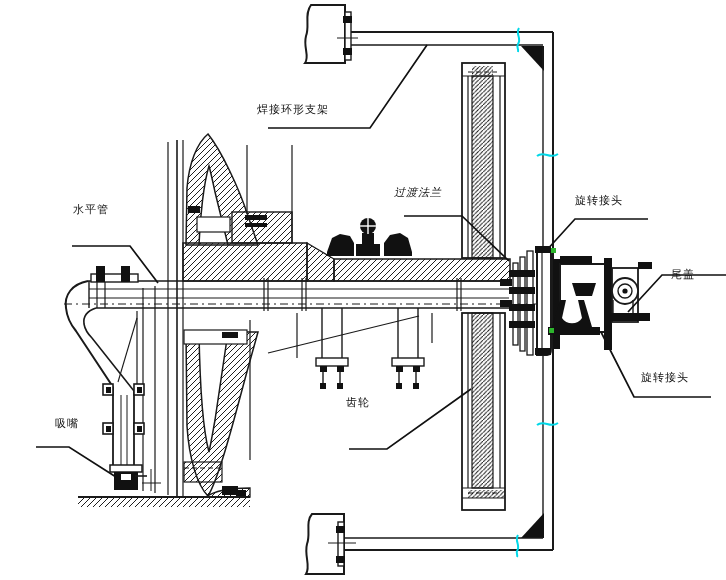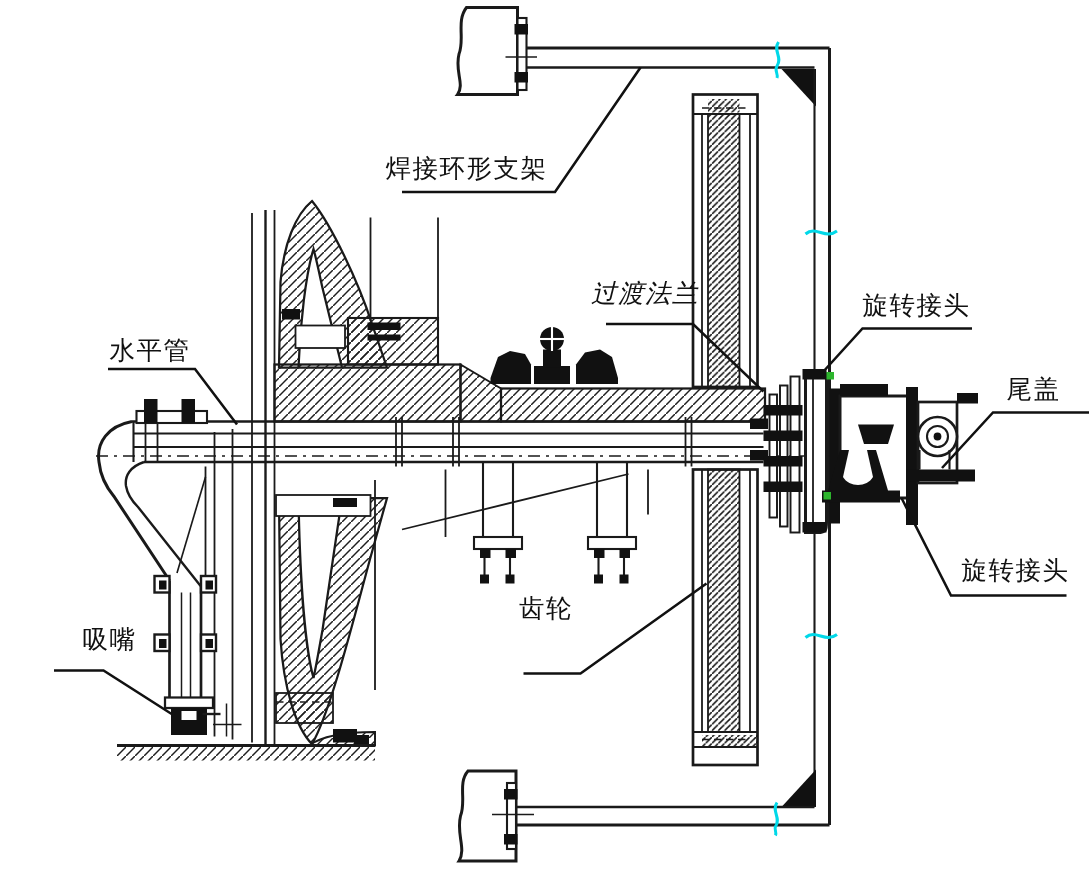--- a/index.html
+++ b/index.html
@@ -1,19 +1,19 @@
 <!DOCTYPE html>
 <html><head>
 <meta charset="utf-8">
 <style>
   html,body{margin:0;padding:0;background:#fff;}
   .stage{position:relative;width:726px;height:580px;background:#ffffff;overflow:hidden;
          font-family:"DejaVu Sans",sans-serif;}
   .stage svg{position:absolute;left:0;top:0;}
-  .lbl{position:absolute;font-size:17px;line-height:1.25;color:#111;
+  .lbl{position:absolute;font-size:11px;line-height:1.25;color:#111;
        letter-spacing:1px;white-space:nowrap;font-family:"DejaVu Sans",sans-serif;}
 </style>
 </head>
 <body>
 
 <div class="stage">
 
 <svg width="726" height="580" viewBox="0 0 726 580">
   <defs>
     <pattern id="h" patternUnits="userSpaceOnUse" width="6" height="6">
@@ -252,21 +252,21 @@
     <path d="M404,216 L462,216 L509,261"></path>
     <path d="M648,219 L575,219 L545,252"></path>
     <path d="M726,275 L662,275 L628,312"></path>
     <path d="M711,397 L634,397 L601,332"></path>
     <path d="M349,449 L387,449 L471,389"></path>
     <path d="M36,447 L69,447 L116,477"></path>
   </g>
 </svg>
 
 <div class="lbl" style="left:257px;top:103px;">焊接环形支架</div>
-<div class="lbl" style="left:73px;top:224px;">水平管</div>
+<div class="lbl" style="left:73px;top:203px;">水平管</div>
 <div class="lbl" style="left:394px;top:186px;font-style:italic;">过渡法兰</div>
 <div class="lbl" style="left:575px;top:194px;">旋转接头</div>
-<div class="lbl" style="left:671px;top:250px;">尾盖</div>
+<div class="lbl" style="left:671px;top:268px;">尾盖</div>
 <div class="lbl" style="left:641px;top:371px;text-align:center;">旋转接头</div>
 <div class="lbl" style="left:346px;top:396px;">齿轮</div>
 <div class="lbl" style="left:37px;top:417px;padding-left:18px;">吸嘴</div>
 
 </div>
 
 </body></html>

